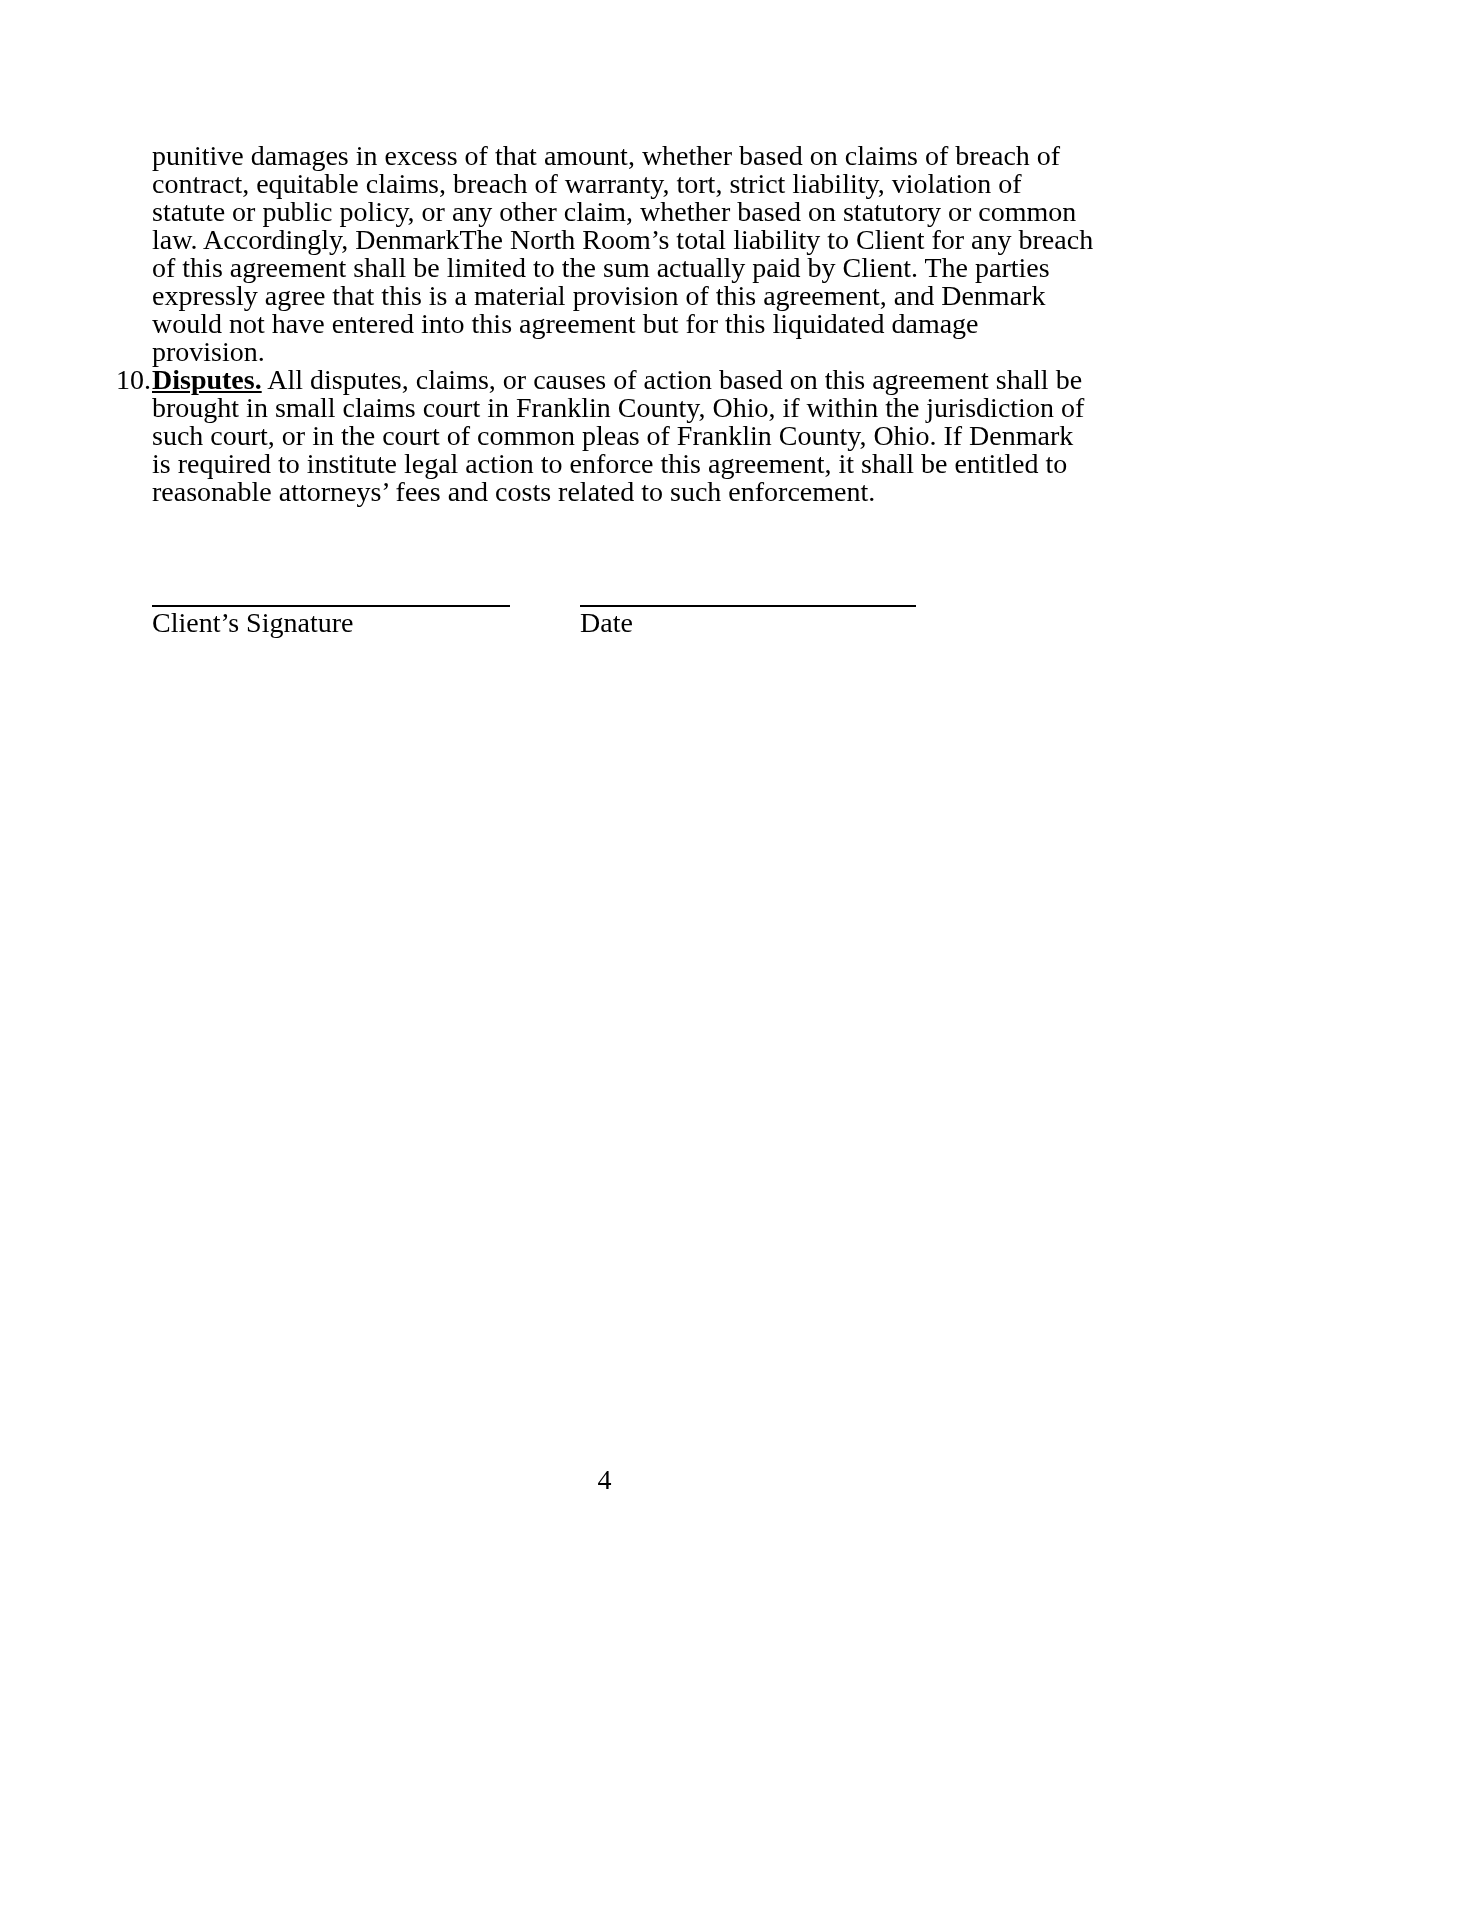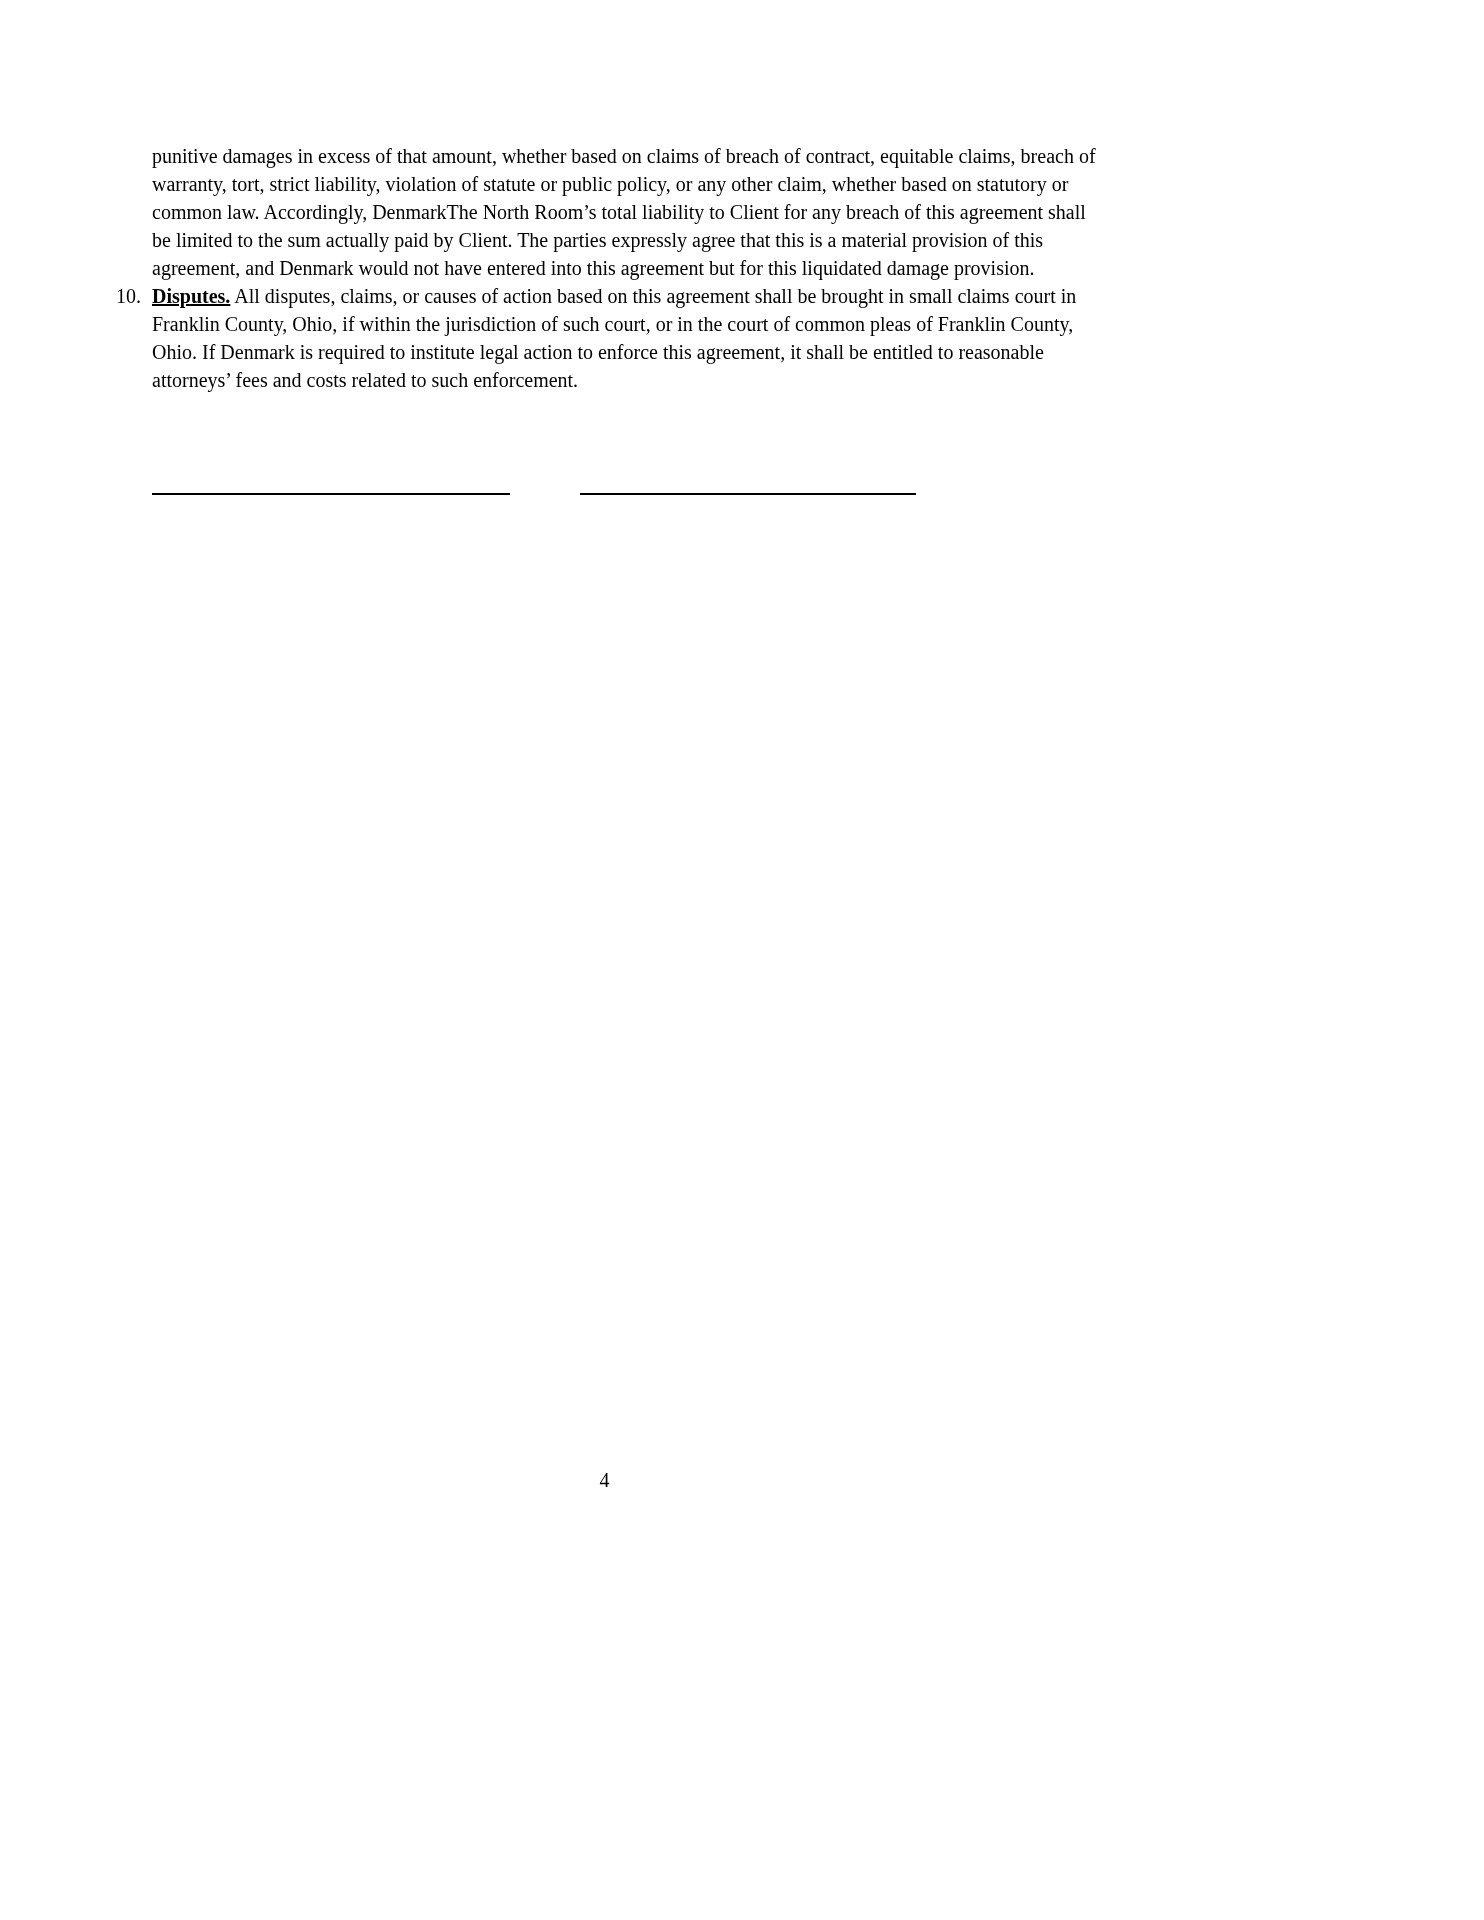--- a/index.html
+++ b/index.html
@@ -5,21 +5,21 @@
   * { margin: 0; padding: 0; box-sizing: border-box; }
   html, body {
     background: #ffffff;
   }
   .page {
     position: relative;
     width: 1484px;
     height: 1920px;
     background: #ffffff;
     font-family: "Liberation Serif", "DejaVu Serif", serif;
-    font-size: 20px;
+    font-size: 28px;
     line-height: 28px;
     color: #000000;
     overflow: hidden;
   }
   .content {
     position: absolute;
     left: 152px;
     top: 142px;
     width: 945px;
   }
@@ -86,17 +86,21 @@
       <span class="list-number">10.</span>
       <div class="para"><span class="u">Disputes.</span> <span>All disputes, claims, or causes of action based on this agreement shall be brought in small claims court in Franklin County, Ohio, if within the jurisdiction of such court, or in the court of common pleas of Franklin County, Ohio. If Denmark is required to institute legal action to enforce this agreement, it shall be entitled to reasonable attorneys’ fees and costs related to such enforcement.</span></div>
     </div>
 
 
     <div class="sig-row">
       <div class="sig-line"></div>
       <div class="sig-line date"></div>
     </div>
 
+    <div class="sig-labels">
+      <div class="sig-label">Client’s Signature</div>
+      <div class="sig-label date">Date</div>
+    </div>
 
   </div>
 
   <div class="page-number">4</div>
 </div>
 
 </body></html>

